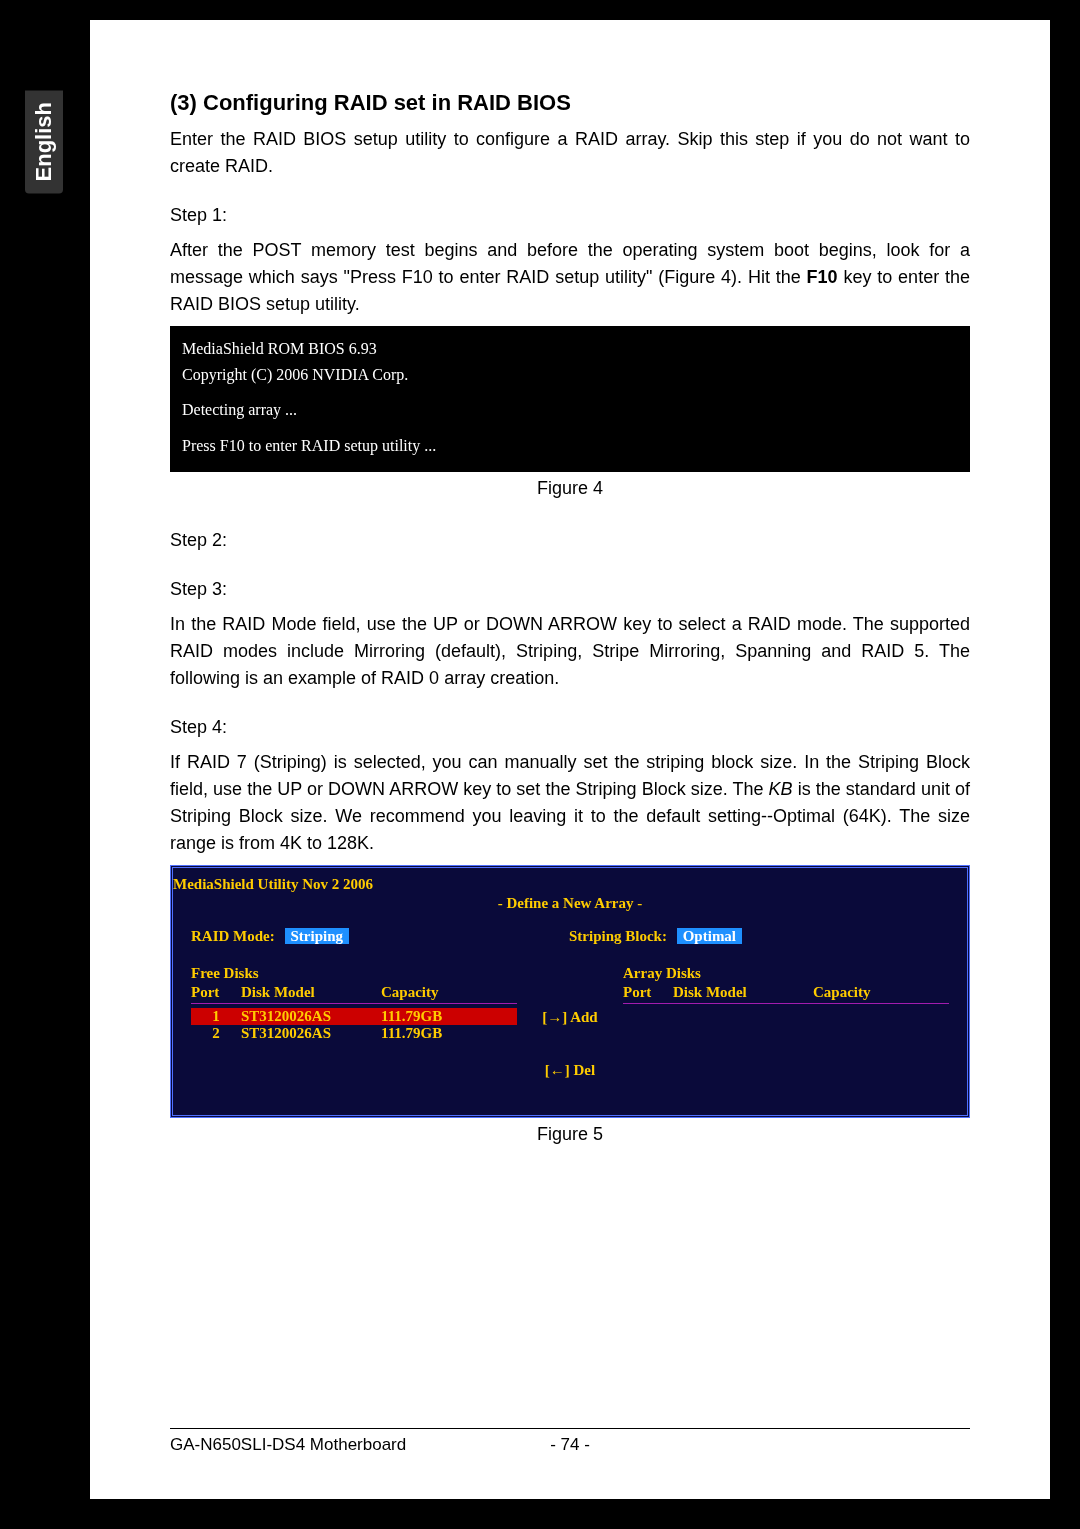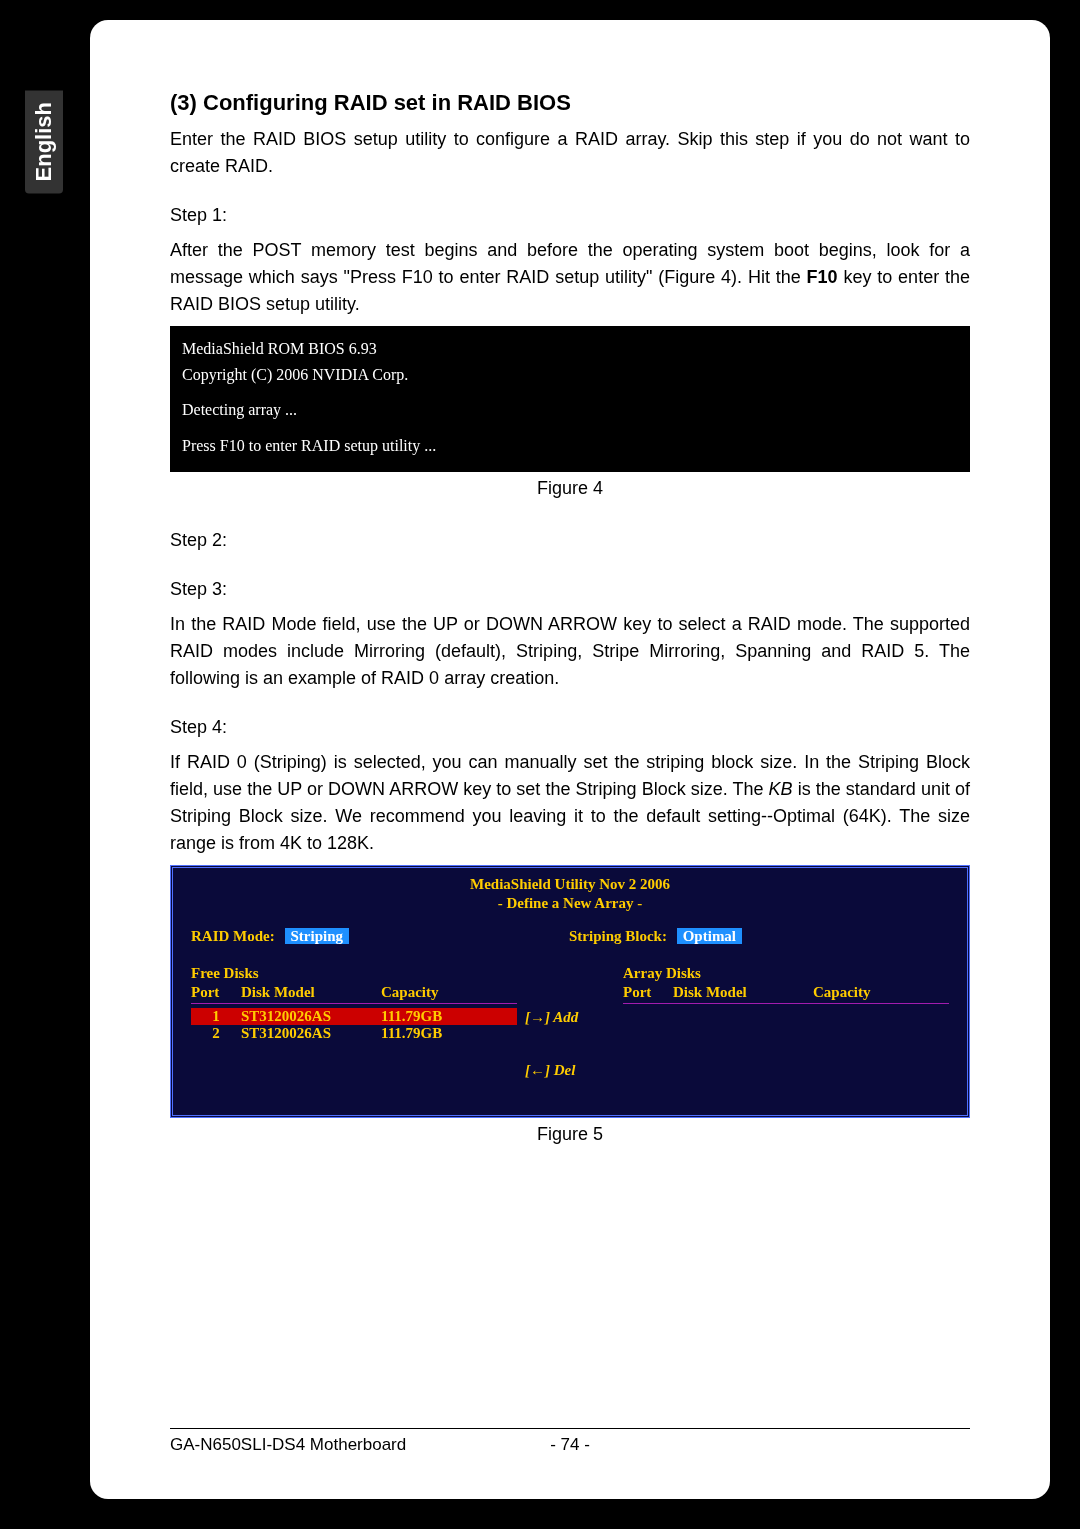--- a/index.html
+++ b/index.html
@@ -24,21 +24,20 @@
     border-radius: 4px 4px 0 0;
   }
   .page {
     position: absolute;
     left: 90px;
     right: 30px;
     top: 20px;
     bottom: 30px;
     background: #fff;
     padding: 70px 80px 40px 80px;
-    border-radius: 18px;
   }
   .section-title {
     font-size: 22px;
     font-weight: bold;
     margin-bottom: 10px;
   }
   .body-text {
     font-size: 18px;
     line-height: 1.5;
     margin-bottom: 8px;
@@ -67,21 +66,20 @@
     border: 3px double #5070ff;
     background: #0a0a3a;
     color: #ffcc00;
     font-family: "Times New Roman", serif;
     font-size: 15px;
     font-weight: bold;
     padding: 0;
     margin-top: 8px;
   }
   .raid-title {
-    text-align: center;
     padding: 8px 0 2px 0;
     color: #ffcc00;
   }
   .raid-subtitle {
     text-align: center;
     color: #ffcc00;
     padding-bottom: 8px;
   }
   .raid-selrow {
     display: flex;
@@ -94,21 +92,21 @@
     color: #fff;
     padding: 0 6px;
     margin-left: 6px;
   }
   .raid-main {
     display: flex;
     padding: 10px 18px 0 18px;
     gap: 8px;
   }
   .col-left, .col-right { flex: 1; }
-  .col-mid { width: 90px; text-align: left; padding-top: 44px; font-style: italic; }
+  .col-mid { width: 90px; text-align: center; padding-top: 44px; }
   .disk-hdr { color: #ffcc00; margin-bottom: 2px; }
   .disk-cols {
     display: flex;
     color: #ffcc00;
     border-bottom: 1px solid #a21caf;
     padding-bottom: 2px;
     margin-bottom: 4px;
   }
   .dc-port { width: 50px; }
   .dc-model { width: 140px; }
@@ -167,21 +165,21 @@
   <div class="spacer"></div>
   <div class="body-text">Step 2:</div>
 
   <div class="spacer"></div>
   <div class="body-text">Step 3:</div>
   <div class="body-text">In the RAID Mode field, use the UP or DOWN ARROW key to select a RAID mode. The supported RAID modes include Mirroring (default), Striping, Stripe Mirroring, Spanning and RAID 5. The following is an example of RAID 0 array creation.</div>
 
   <div class="spacer"></div>
   <div class="body-text">Step 4:</div>
   <div class="body-text">
-    <span>If RAID 0 (Striping) is selected, you can manually set the striping block size. In the Striping Block field, use the UP or DOWN ARROW key to set the Striping Block size. The </span><span class="italic">KB</span><span> is the standard unit of Striping Block size.  We recommend you leaving it to the default setting--Optimal (64K). The size range is from 4K to 128K.</span>
+    <span>If RAID 7 (Striping) is selected, you can manually set the striping block size. In the Striping Block field, use the UP or DOWN ARROW key to set the Striping Block size. The </span><span class="italic">KB</span><span> is the standard unit of Striping Block size.  We recommend you leaving it to the default setting--Optimal (64K). The size range is from 4K to 128K.</span>
   </div>
 
   <div class="raid-box">
     <div class="raid-title">MediaShield Utility Nov 2 2006</div>
     <div class="raid-subtitle">- Define a New Array -</div>
 
     <div class="raid-selrow">
       <div>
         <span class="sel-label">RAID Mode:</span>
         <span class="sel-value">Striping</span>

